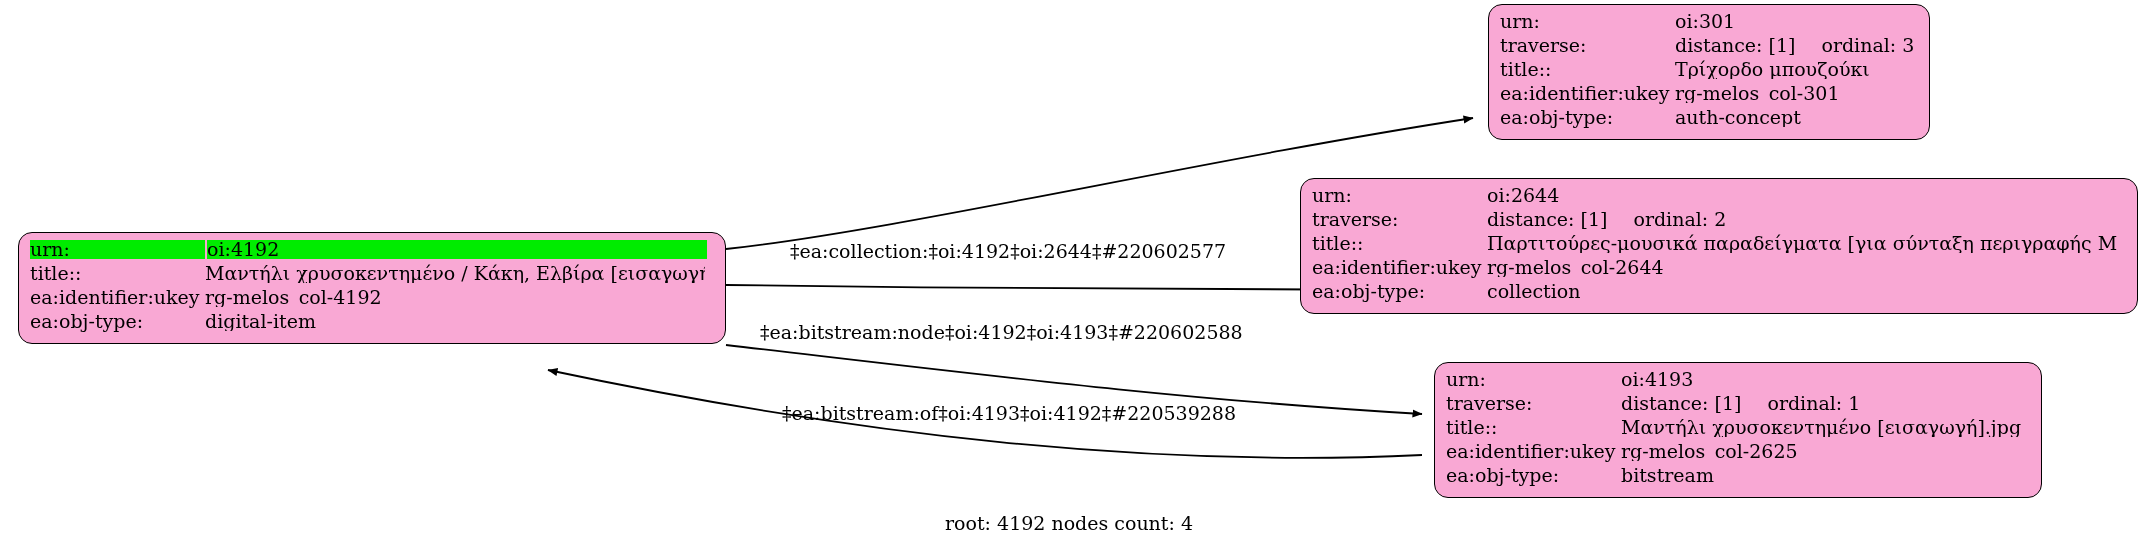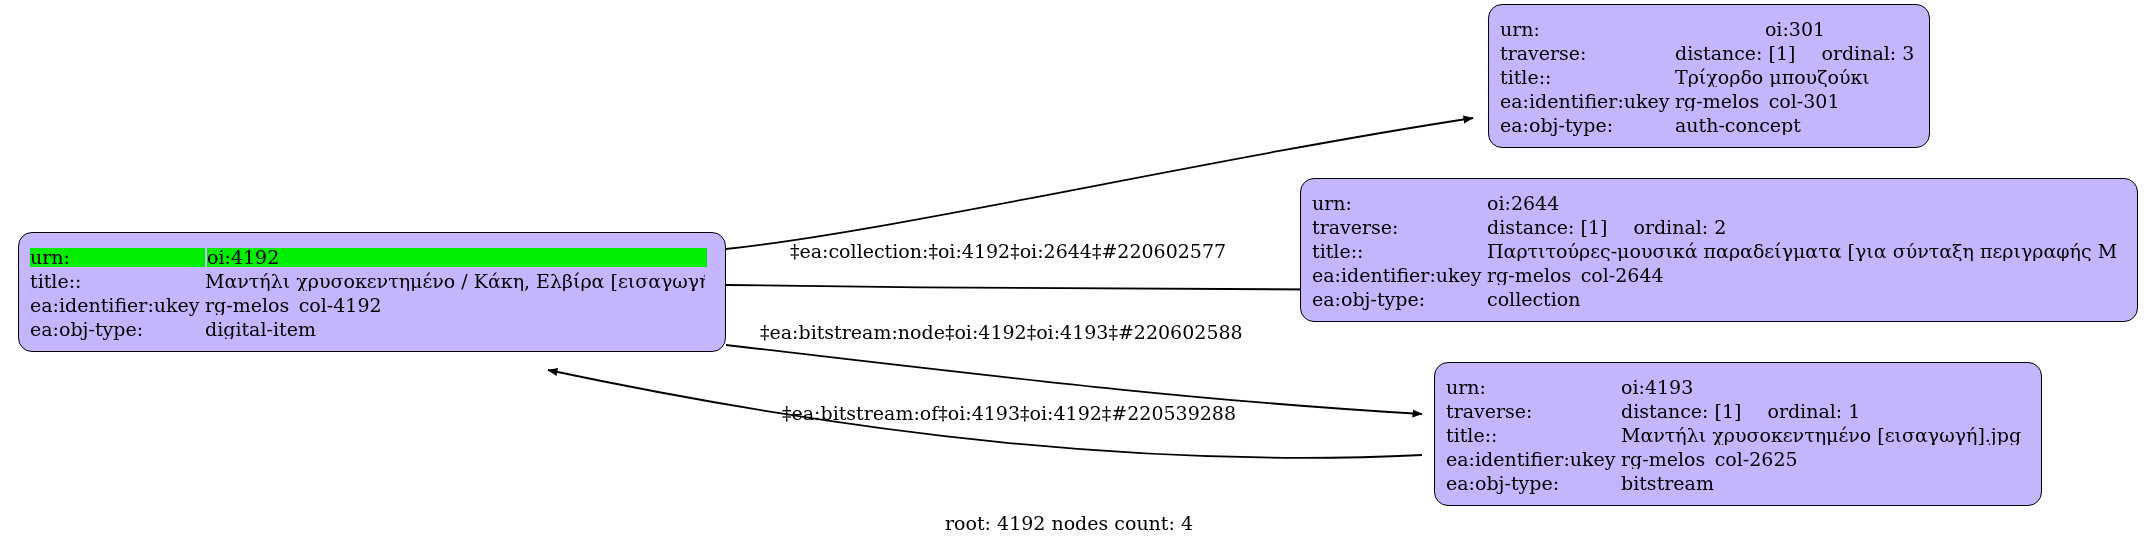--- a/index.html
+++ b/index.html
@@ -23,22 +23,22 @@
     top: 0;
     width: 2145px;
     height: 553px;
     pointer-events: none;
   }
   .node {
     position: absolute;
     box-sizing: border-box;
     border: 1.4px solid #000000;
     border-radius: 14px;
-    background: #c4b5fd;
-    padding: 15px 11px 7px 11px;
+    background: #f9a8d4;
+    padding: 7px 11px 7px 11px;
   }
   .node-row {
     display: flex;
     align-items: baseline;
     white-space: nowrap;
     line-height: 1.0;
     height: 24px;
   }
   .cell-key {
     display: inline-block;
@@ -111,21 +111,21 @@
     </div>
     <div class="node-row">
       <span class="cell-key" style="width:175px;">ea:obj-type:</span>
       <span class="cell-val" style="width:500px;">digital-item</span>
     </div>
   </div>
 
   <div class="node" style="left:1488px; top:4px; width:442px;">
     <div class="node-row">
       <span class="cell-key" style="width:175px;">urn:</span>
-      <span class="cell-val" style="width:240px;text-align:center;">oi:301</span>
+      <span class="cell-val" style="width:240px;">oi:301</span>
     </div>
     <div class="node-row">
       <span class="cell-key" style="width:175px;">traverse:</span>
       <span class="cell-val traverse-val" style="width:240px;">
         <span>distance: [1]</span>
         <span>ordinal: 3</span>
       </span>
     </div>
     <div class="node-row">
       <span class="cell-key" style="width:175px;">title::</span>

